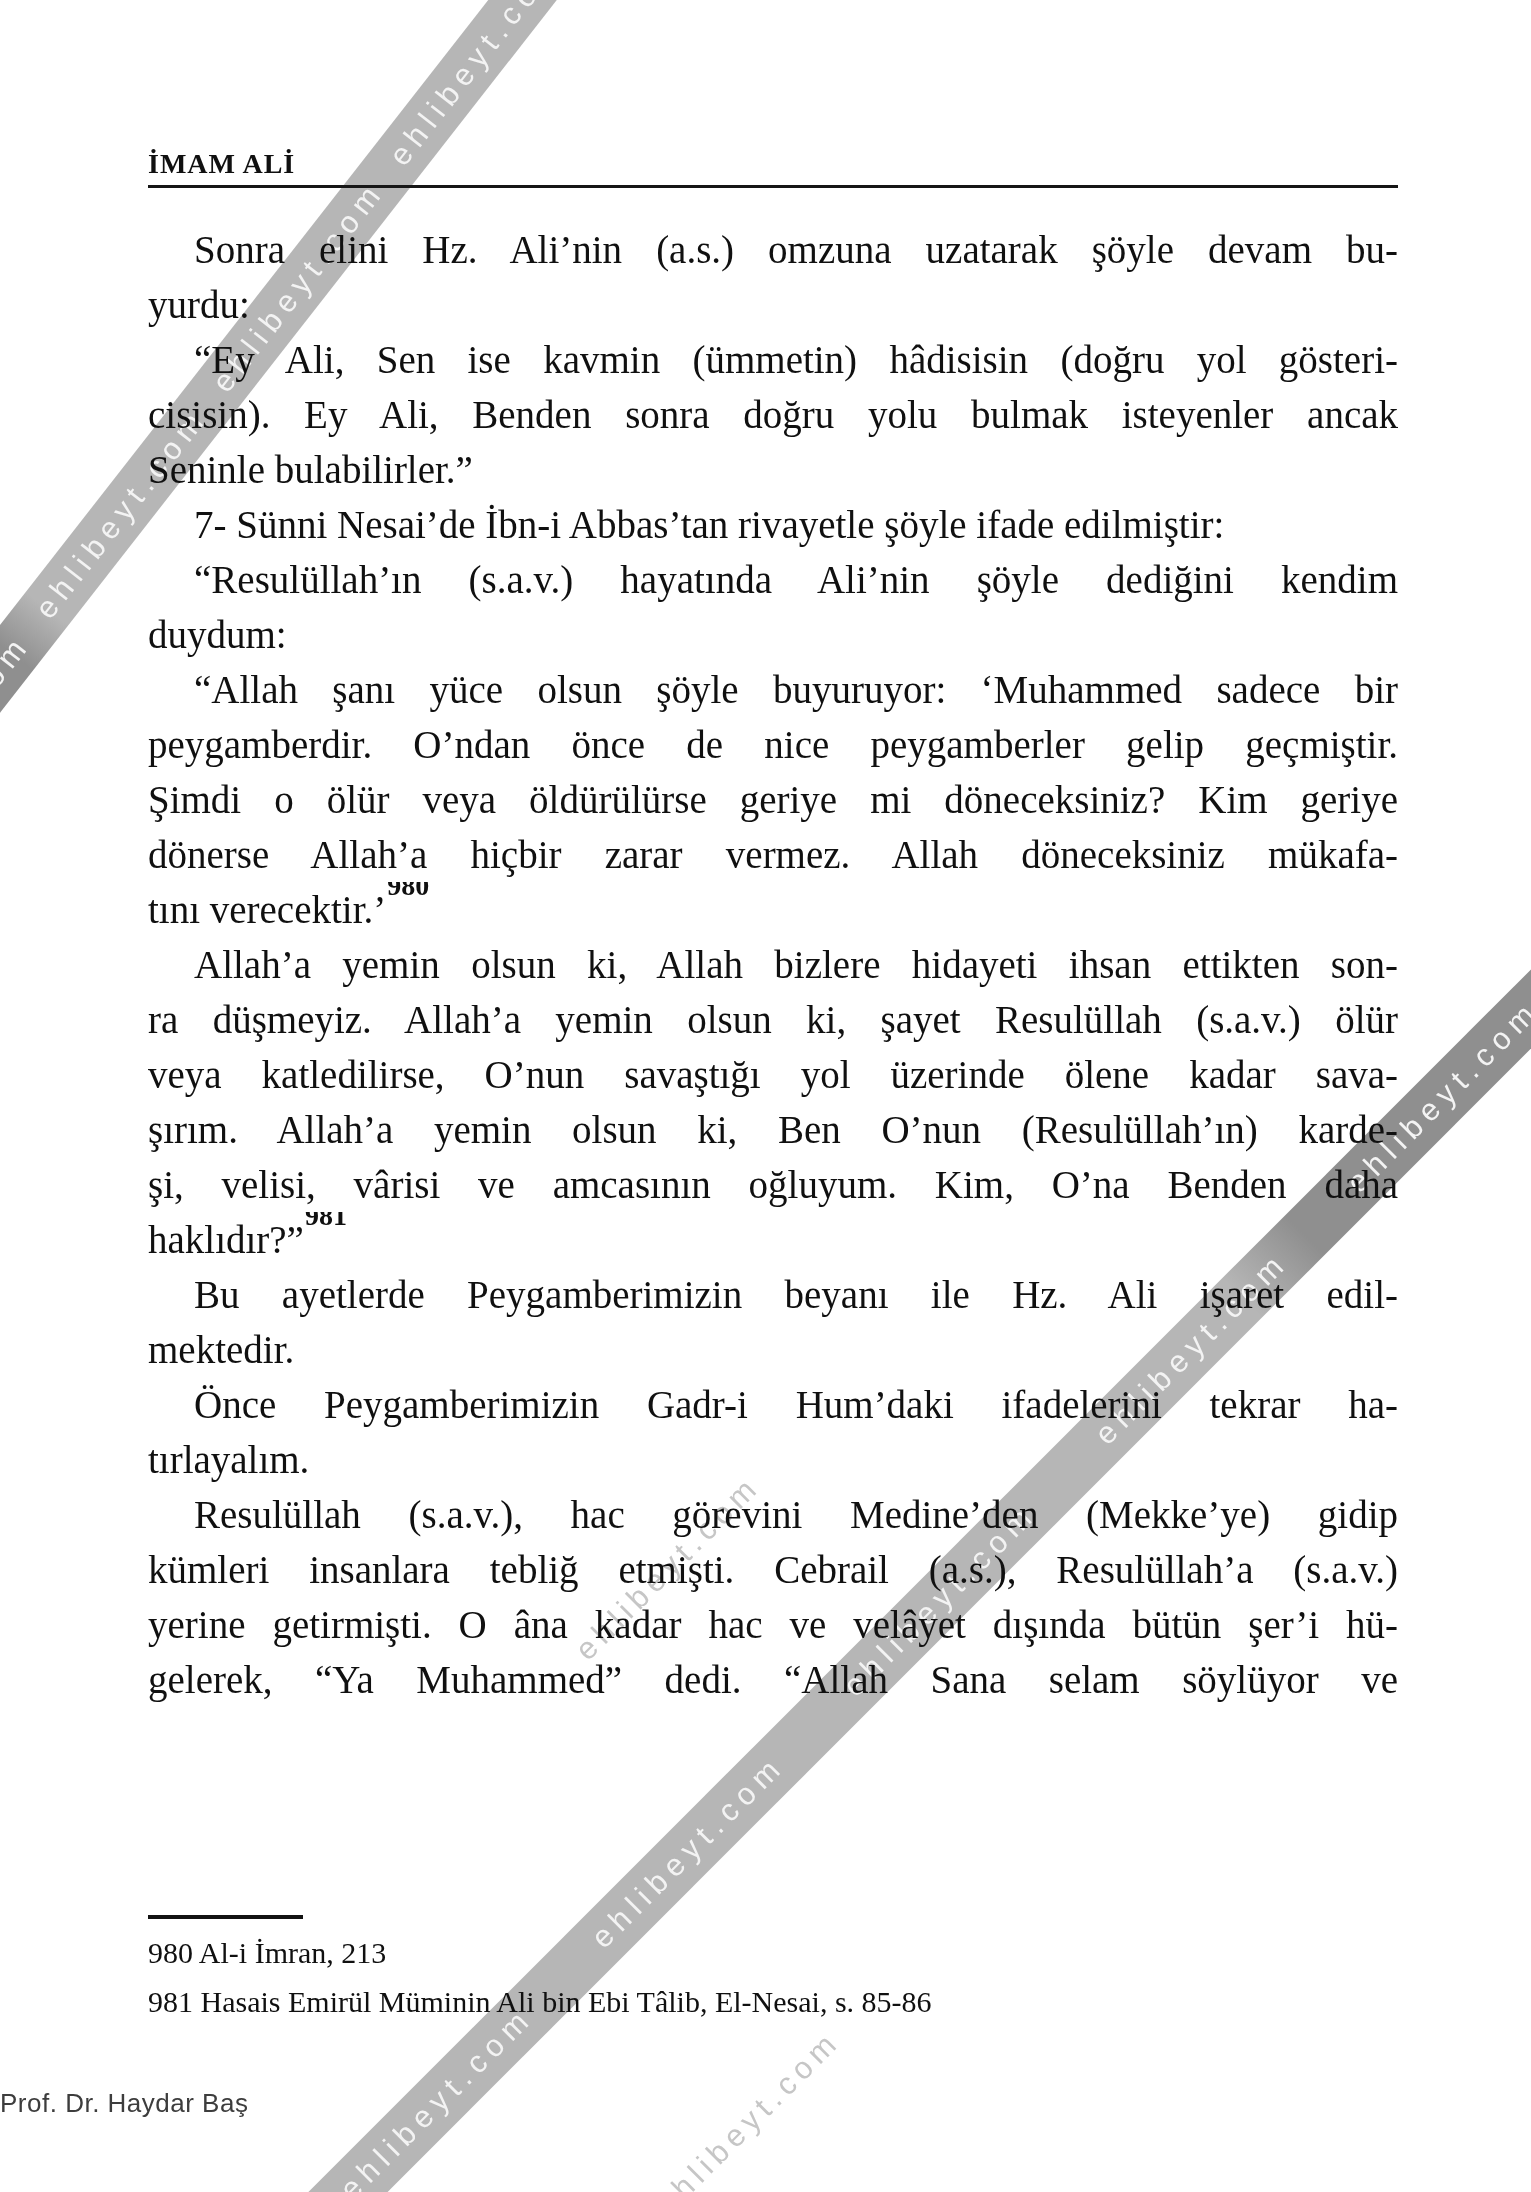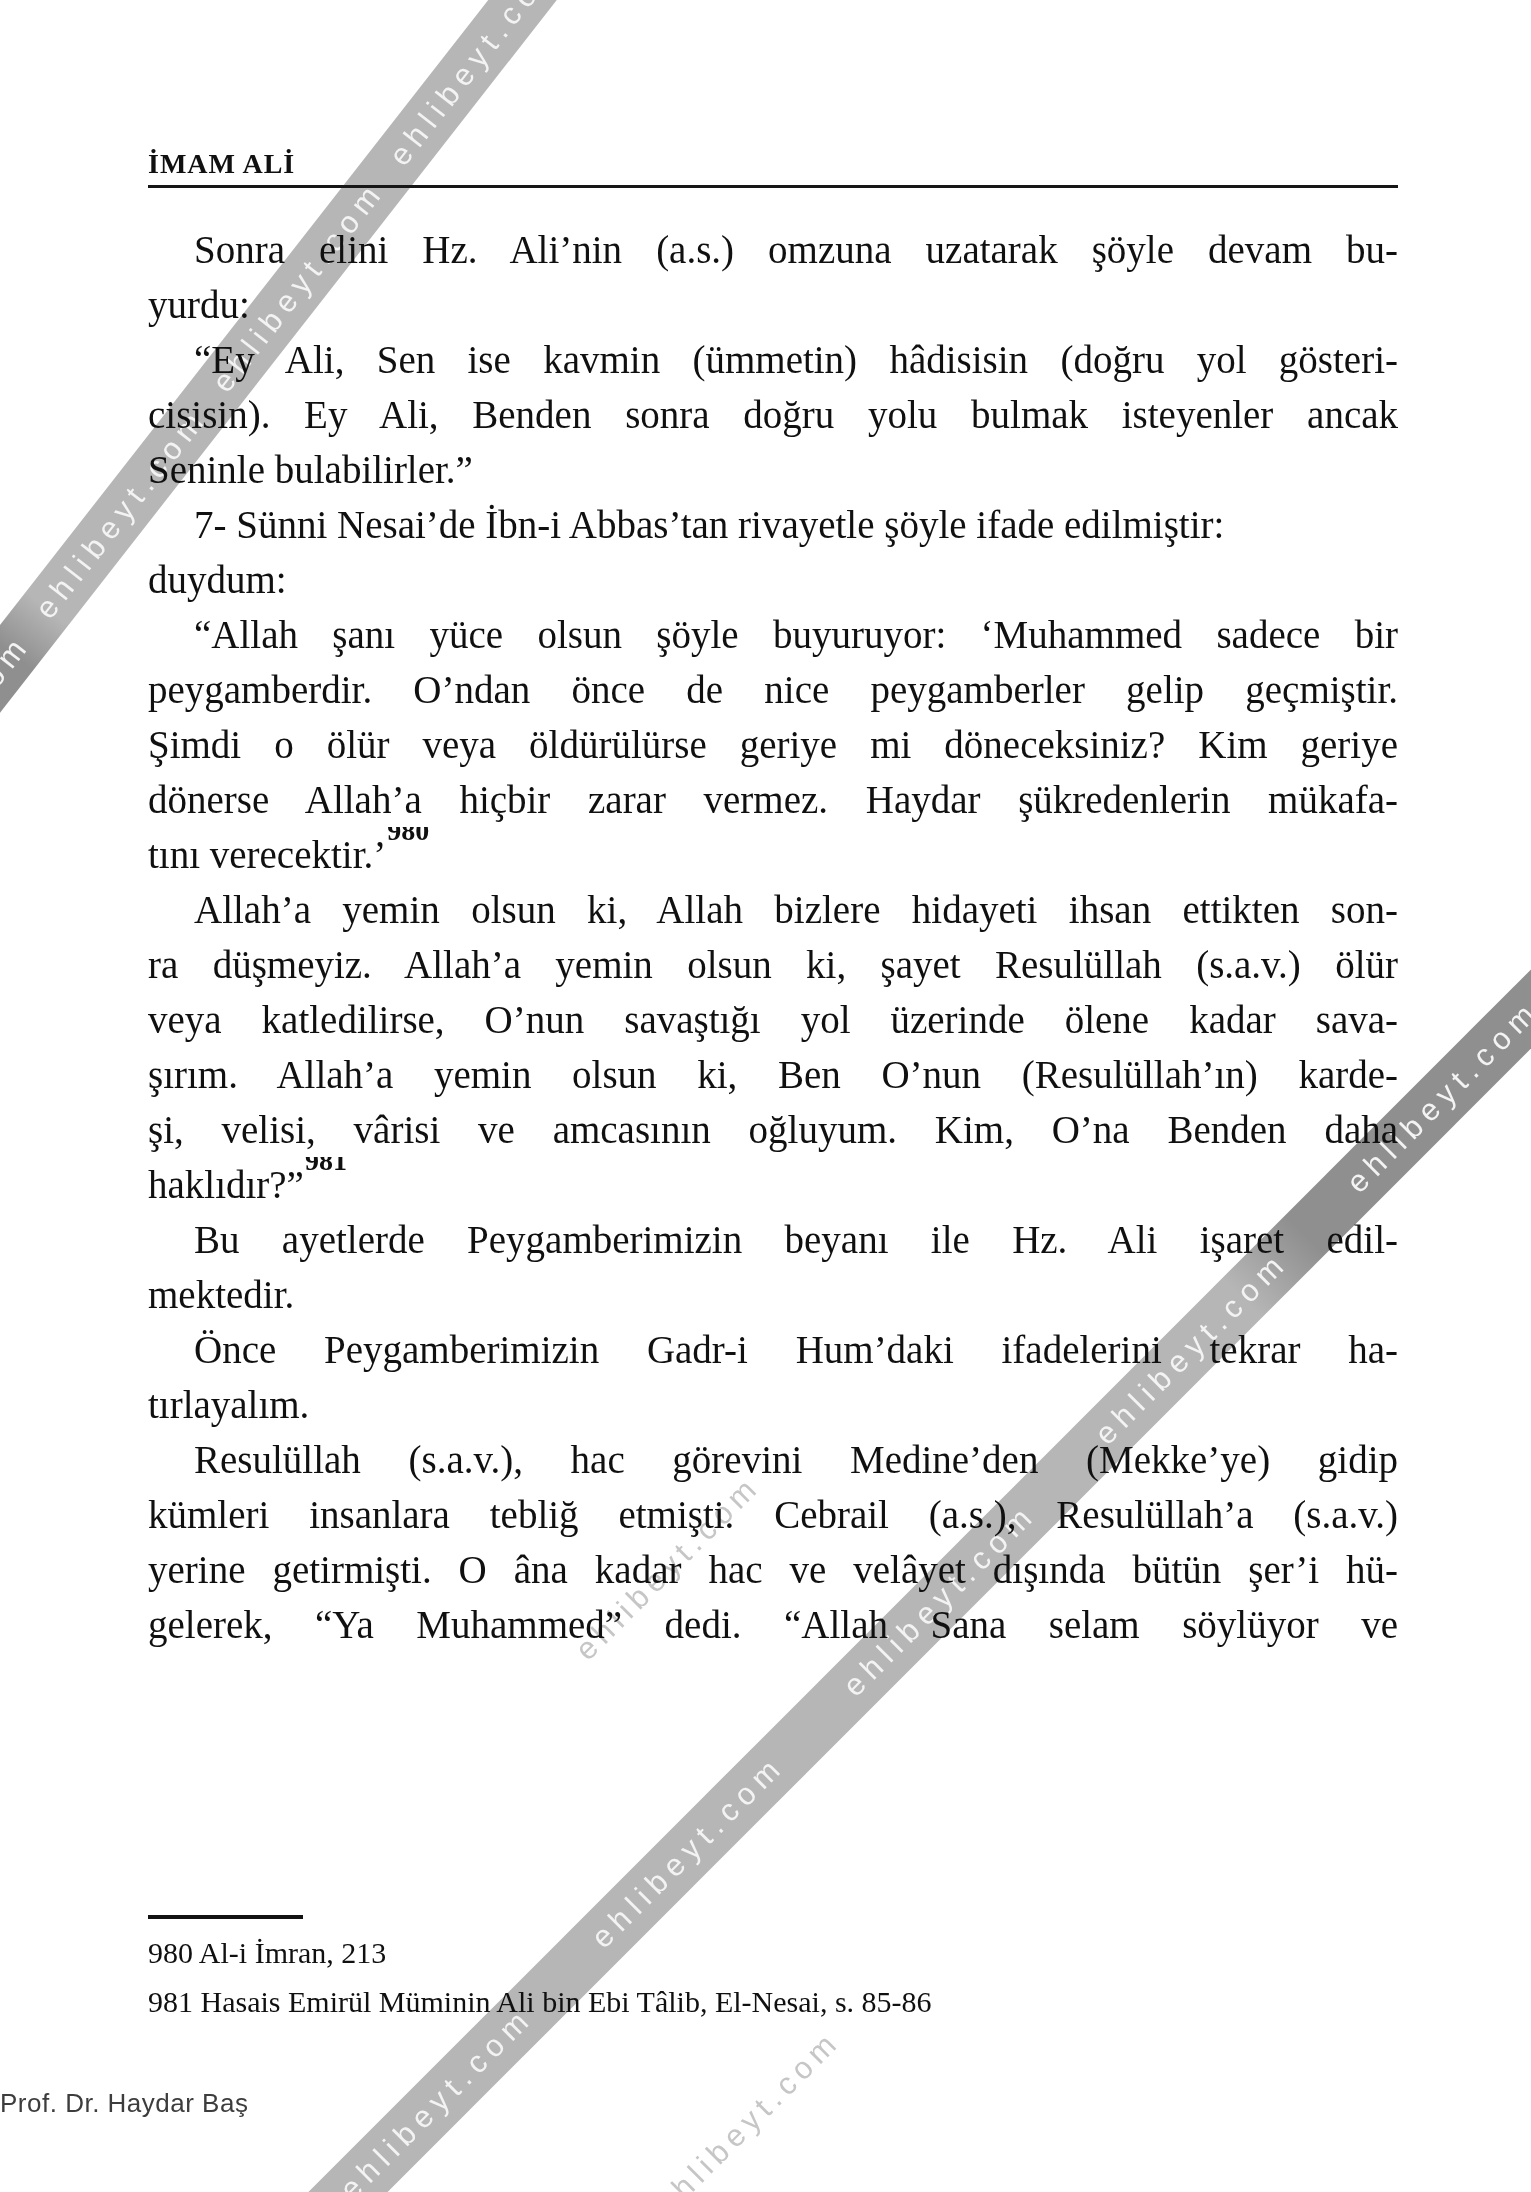--- a/index.html
+++ b/index.html
@@ -90,27 +90,28 @@
         </div>
         <div class="para">
           <div class="tline just ind">“Ey Ali, Sen ise kavmin (ümmetin) hâdisisin (doğru yol gösteri-</div>
           <div class="tline just">cisisin). Ey Ali, Benden sonra doğru yolu bulmak isteyenler ancak</div>
           <div class="tline">Seninle bulabilirler.”</div>
         </div>
         <div class="para">
           <div class="tline ind">7- Sünni Nesai’de İbn-i Abbas’tan rivayetle şöyle ifade edilmiştir:</div>
         </div>
         <div class="para">
+          <div class="tline just ind">“Resulüllah’ın (s.a.v.) hayatında Ali’nin şöyle dediğini kendim</div>
           <div class="tline">duydum:</div>
         </div>
         <div class="para">
           <div class="tline just ind">“Allah şanı yüce olsun şöyle buyuruyor: ‘Muhammed sadece bir</div>
           <div class="tline just">peygamberdir. O’ndan önce de nice peygamberler gelip geçmiştir.</div>
           <div class="tline just">Şimdi o ölür veya öldürülürse geriye mi döneceksiniz? Kim geriye</div>
-          <div class="tline just">dönerse Allah’a hiçbir zarar vermez. Haydar şükredenlerin mükafa-</div>
+          <div class="tline just">dönerse Allah’a hiçbir zarar vermez. Allah döneceksiniz mükafa-</div>
           <div class="tline">tını verecektir.’<sup class="fnref">980</sup></div>
         </div>
         <div class="para">
           <div class="tline just ind">Allah’a yemin olsun ki, Allah bizlere hidayeti ihsan ettikten son-</div>
           <div class="tline just">ra düşmeyiz. Allah’a yemin olsun ki, şayet Resulüllah (s.a.v.) ölür</div>
           <div class="tline just">veya katledilirse, O’nun savaştığı yol üzerinde ölene kadar sava-</div>
           <div class="tline just">şırım. Allah’a yemin olsun ki, Ben O’nun (Resulüllah’ın) karde-</div>
           <div class="tline just">şi, velisi, vârisi ve amcasının oğluyum. Kim, O’na Benden daha</div>
           <div class="tline">haklıdır?”<sup class="fnref">981</sup></div>
         </div>

